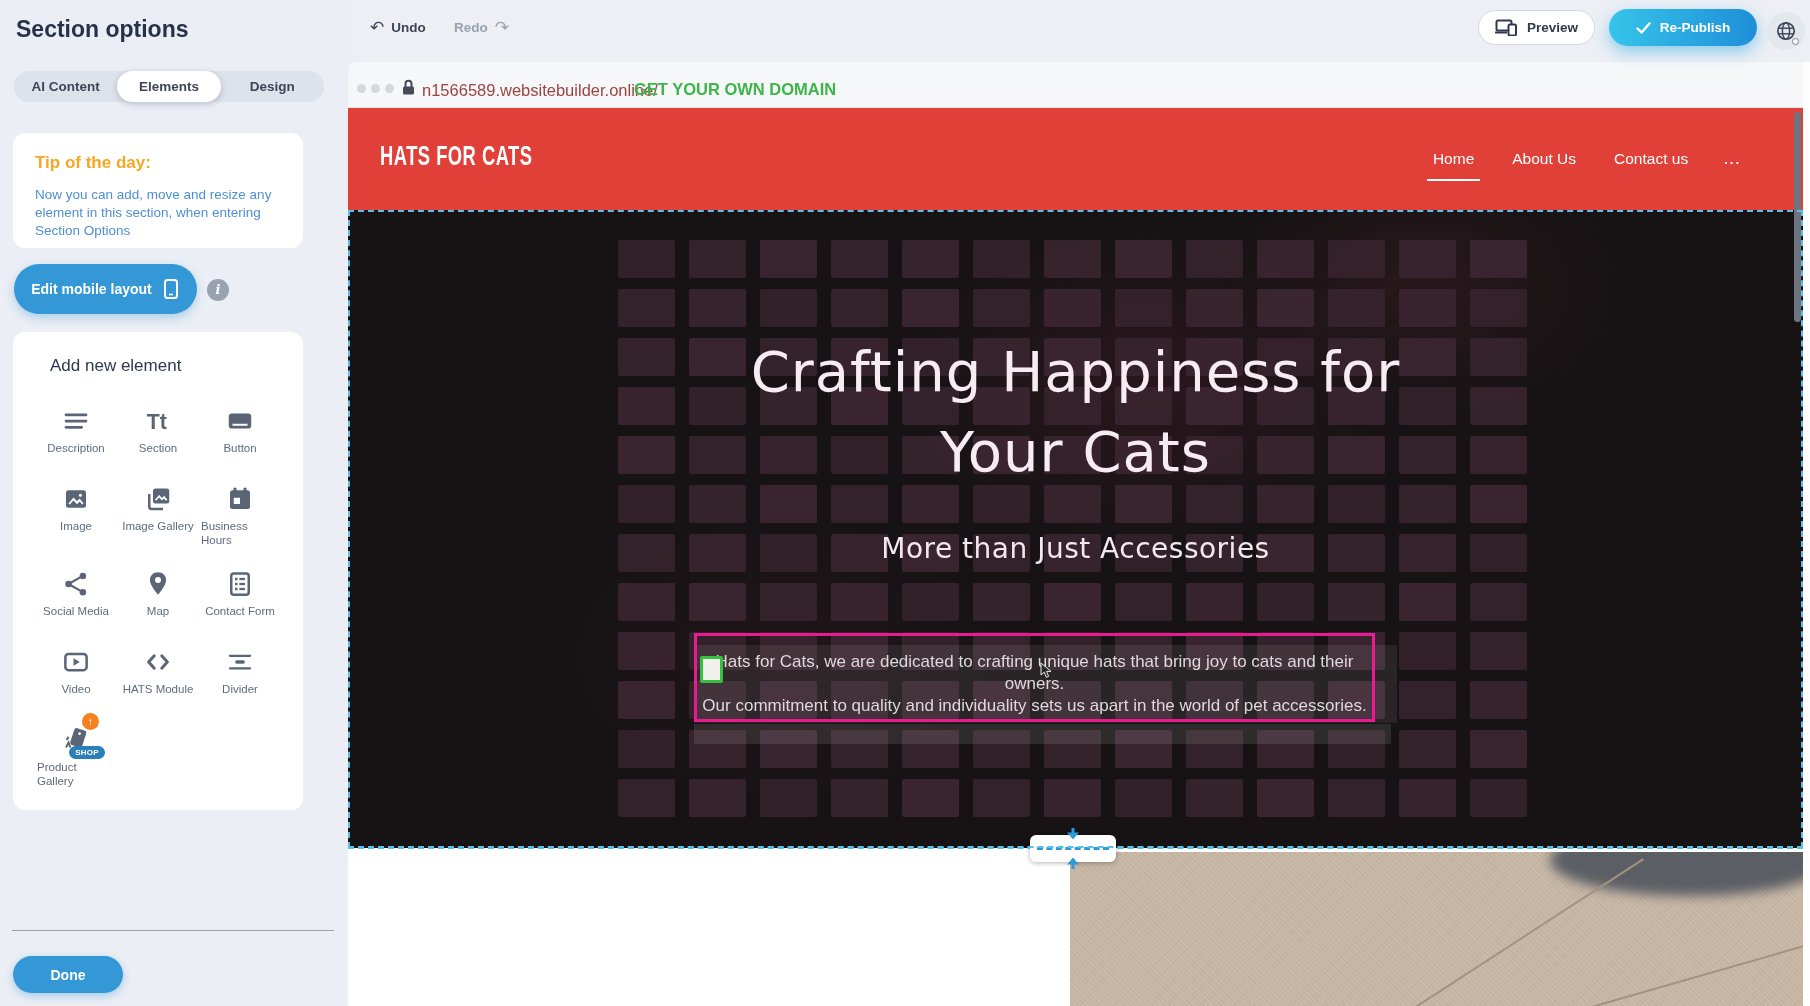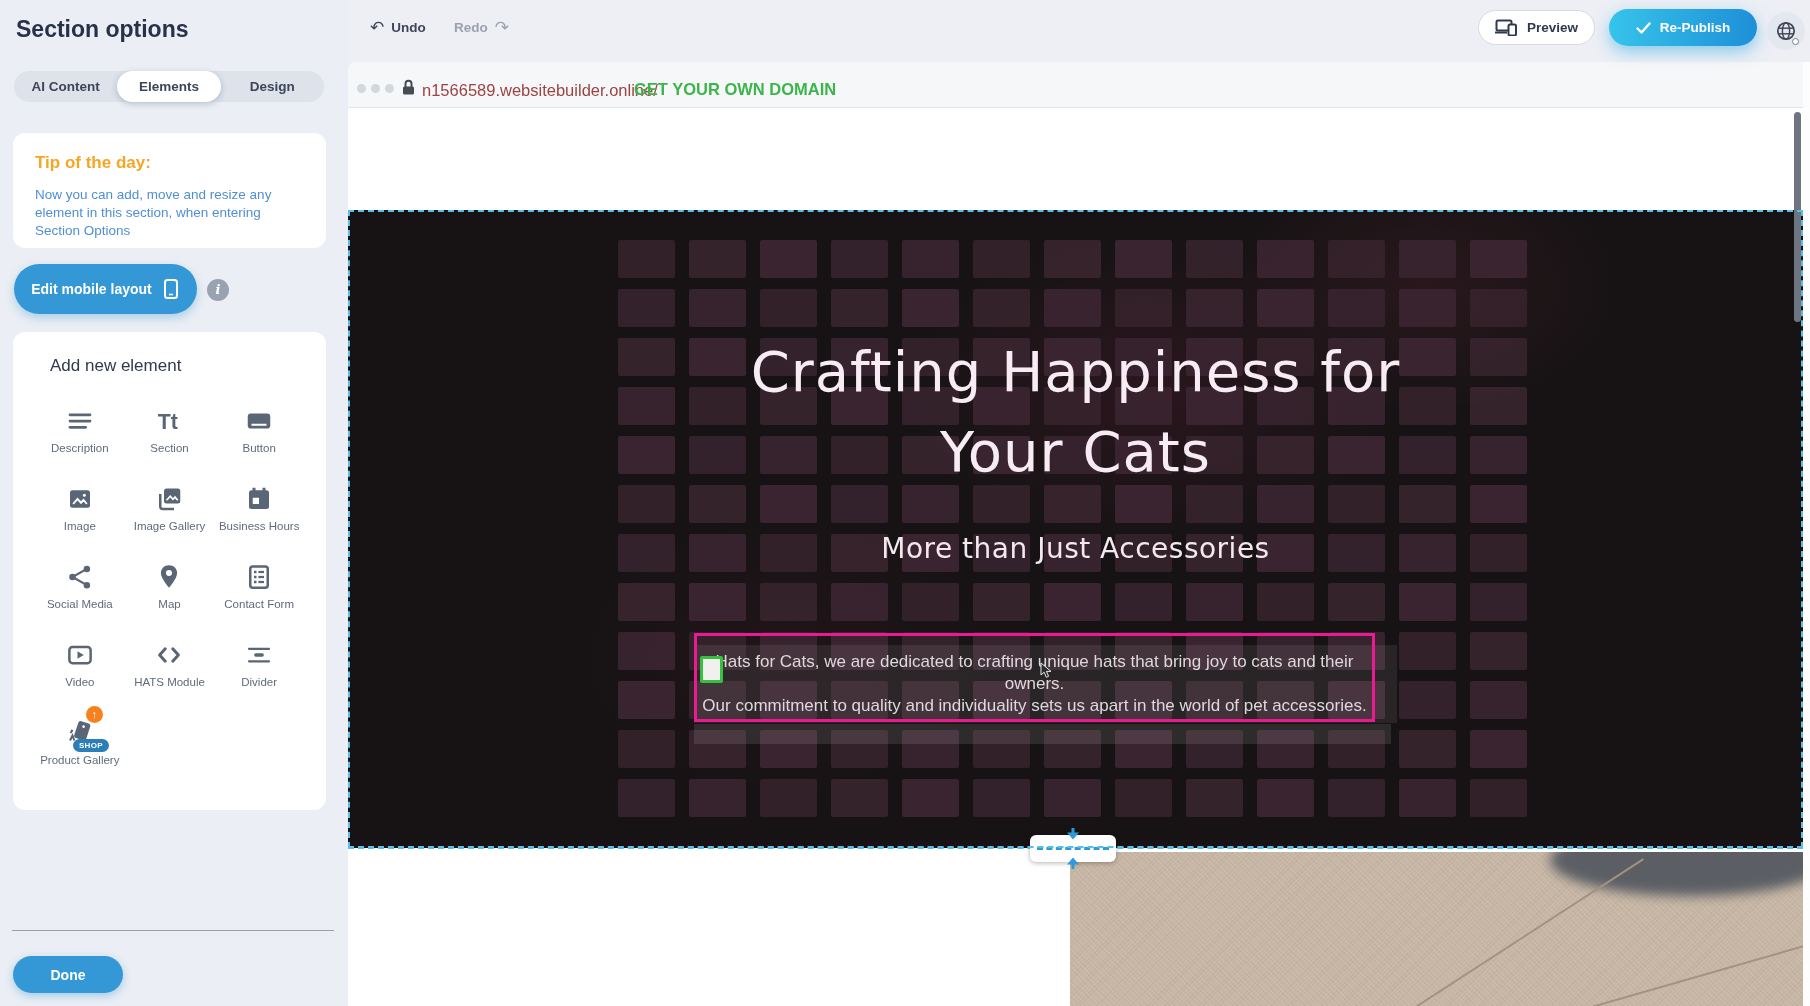--- a/index.html
+++ b/index.html
@@ -5,21 +5,21 @@
   * { margin:0; padding:0; box-sizing:border-box; }
   html,body { width:1810px; height:1006px; overflow:hidden; }
   body { background:#edeff5; font-family:"Liberation Sans", sans-serif; position:relative; }
 
   
   .sidebar { position:absolute; left:0; top:0; width:348px; height:1006px; background:#ebeef4; z-index:5; }
   .sidebar-title { position:absolute; left:16px; top:16px; font-size:23px; font-weight:bold; color:#273149; }
   .tabs { position:absolute; left:14px; top:71px; width:310px; height:31px; background:#dde2eb; border-radius:16px; display:flex; align-items:center; }
   .tab { flex:1; text-align:center; font-size:13.5px; font-weight:bold; color:#3c4659; height:31px; line-height:31px; border-radius:16px; cursor:pointer; }
   .tab.active { background:#ffffff; box-shadow:0 2px 6px rgba(40,60,90,.25); }
-  .card { position:absolute; left:13px; width:313px; background:#ffffff; border-radius:12px; }
+  .card { position:absolute; left:13px; width:290px; background:#ffffff; border-radius:12px; }
   .tip-card { top:133px; height:115px; padding:20px 22px; }
   .tip-title { font-size:17px; font-weight:bold; color:var(--tip-orange,#f5a623); }
   .tip-body { margin-top:13px; width:252px; font-size:13.5px; line-height:18px; color:var(--tip-blue,#4f8fd3); }
   .edit-mobile-btn { position:absolute; left:14px; top:264px; width:183px; height:50px; border-radius:25px;
       background:var(--accent-blue,#3598d6); color:#fff; font-size:14px; font-weight:bold;
       display:flex; align-items:center; justify-content:center; gap:10px; box-shadow:0 4px 10px rgba(53,152,214,.35); cursor:pointer; }
   .info-circle { position:absolute; left:207px; top:279px; width:22px; height:22px; border-radius:50%; background:#99a2b1;
       color:#fff; font-family:"DejaVu Serif",serif; font-style:italic; font-weight:bold; font-size:13px; text-align:center; line-height:21px; cursor:pointer; }
   .palette-card { top:332px; height:478px; padding:24px 0 0 0; }
   .palette-title { font-size:17px; color:#2f3a4f; margin-left:37px; }
@@ -350,20 +350,29 @@
         <path d="M3.5 8 V4.8 a3 3 0 0 1 6 0 V8" fill="none" stroke="#454c58" stroke-width="2"></path>
         <rect x="1" y="7.5" width="11" height="8" rx="1.5" fill="#454c58"></rect>
       </svg>
   </span>
   <span class="url-text">n1566589.websitebuilder.online/</span>
   <span class="domain-link">GET YOUR OWN DOMAIN</span>
 </div>
 
 <div class="preview">
 
+  <div class="site-header">
+    <div class="logo">HATS FOR CATS</div>
+    <div class="site-nav">
+        <div class="nav-item active">Home</div>
+        <div class="nav-item">About Us</div>
+        <div class="nav-item">Contact us</div>
+        <div class="nav-more">...</div>
+      </div>
+  </div>
 
   <div class="hero">
     <div class="hero-blotch"></div>
     <div class="tile-grid">
         <div class="tile" style="opacity: 0.78;"></div>
         <div class="tile" style="opacity: 0.88;"></div>
         <div class="tile" style="opacity: 0.98;"></div>
         <div class="tile" style="opacity: 0.83;"></div>
         <div class="tile" style="opacity: 0.93;"></div>
         <div class="tile" style="opacity: 0.78;"></div>

